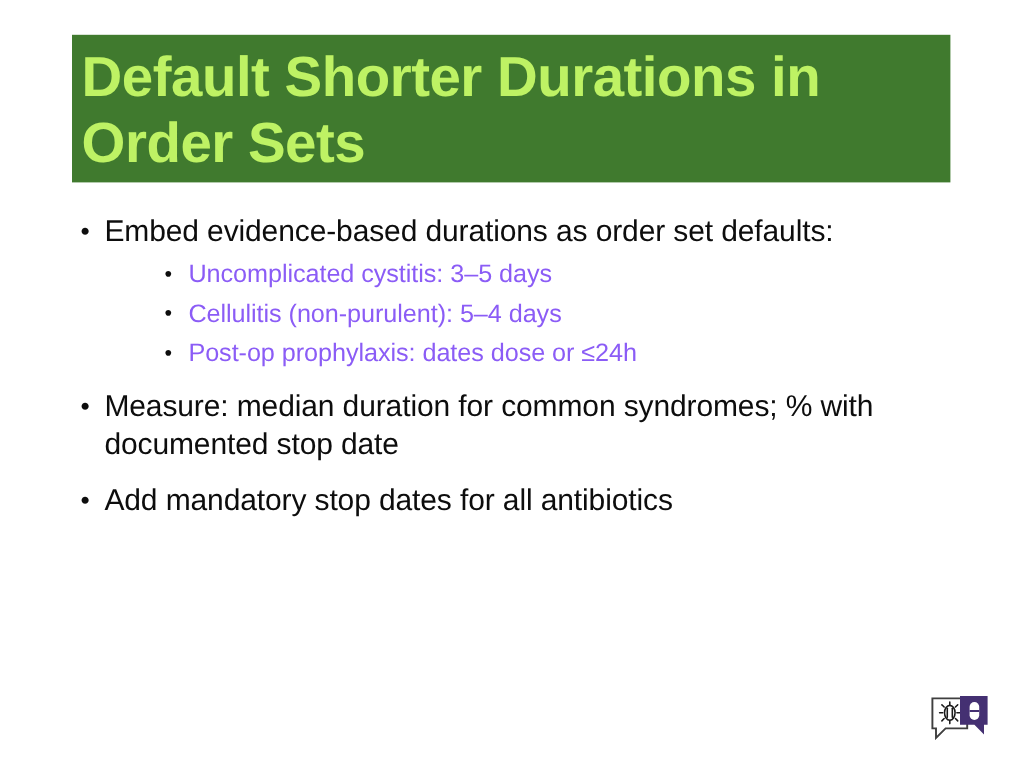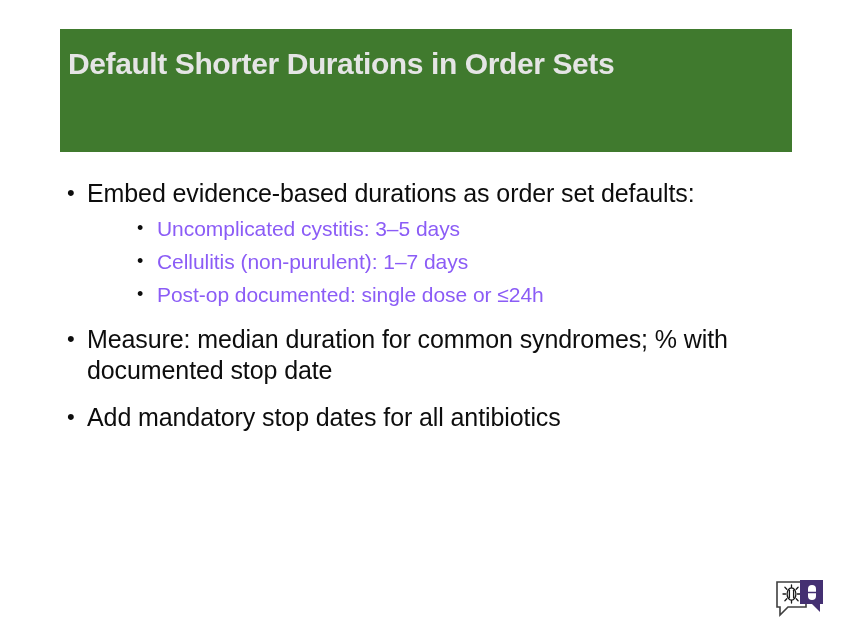--- a/index.html
+++ b/index.html
@@ -28,24 +28,24 @@
     top: 29px;
     width: 732px;
     height: 123px;
     background: #407A2E;
     box-sizing: border-box;
     padding: 7px 18px 0 8px;
     display: flex;
     align-items: flex-start;
   }
   .title-text {
-    color: #e5e5e5;
+    color: #bef264;
     font-family: "Liberation Sans", sans-serif;
     font-weight: bold;
-    font-size: 30px;
+    font-size: 47px;
     line-height: 55px;
     letter-spacing: -0.4px;
     white-space: pre-line;
     margin: 0;
   }
 
   
   .body-area {
     position: absolute;
     left: 60px;
@@ -133,24 +133,24 @@
     <ul class="lvl1">
 
       <li class="bullet-1">
         <span class="btext">Embed evidence-based durations as order set defaults:</span>
 
         <ul class="lvl2">
           <li class="bullet-2 gap-after-sub">
             <span>Uncomplicated cystitis: 3–5 days</span>
           </li>
           <li class="bullet-2">
-            <span>Cellulitis (non-purulent): 1–7 days</span>
+            <span>Cellulitis (non-purulent): 5–4 days</span>
           </li>
           <li class="bullet-2">
-            <span>Post-op documented: single dose or ≤24h</span>
+            <span>Post-op prophylaxis: dates dose or ≤24h</span>
           </li>
         </ul>
       </li>
 
       <li class="bullet-1 gap-between-main">
         <span class="btext">Measure: median duration for common syndromes; % with documented stop date</span>
       </li>
 
       <li class="bullet-1 gap-between-main">
         <span class="btext">Add mandatory stop dates for all antibiotics</span>

